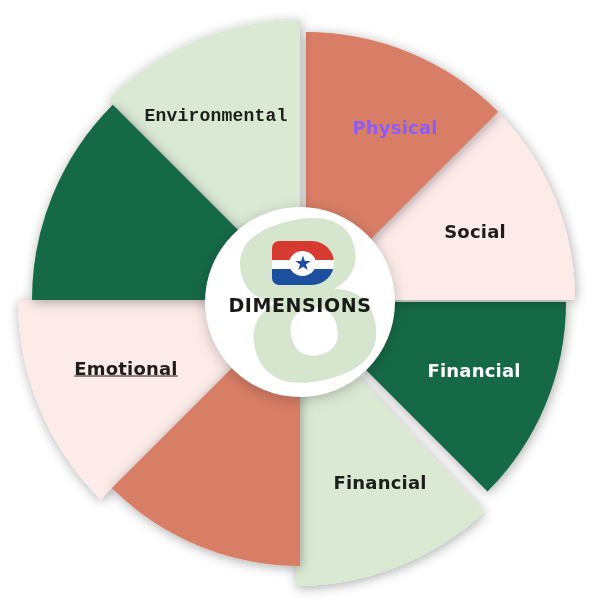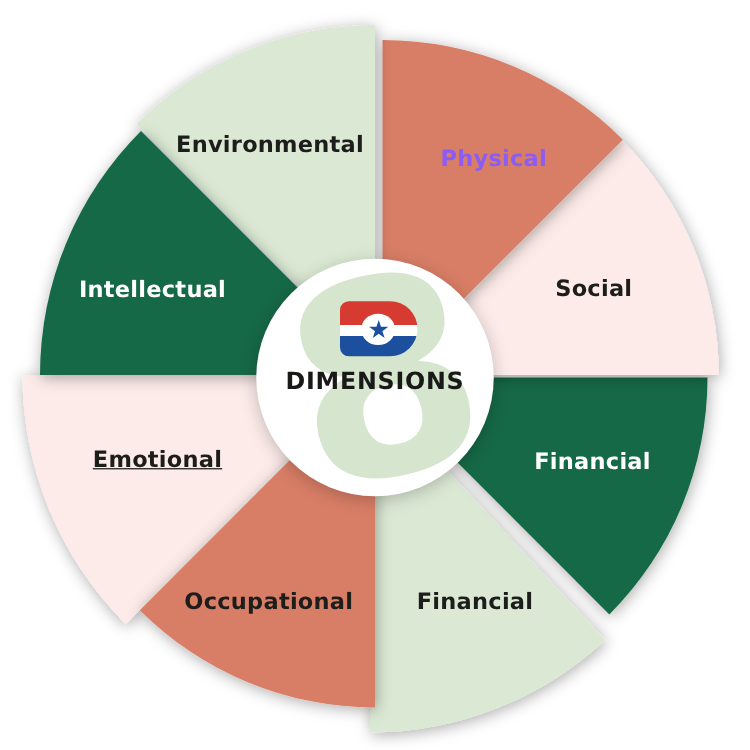--- a/index.html
+++ b/index.html
@@ -71,23 +71,21 @@
         <path d="M 308 300 L 32.0 300.0 A 276 276 0 0 1 112.8 104.8 Z" fill="#156947" filter="url(#segshadow)"></path>
       </g>
   </svg>
 
   <div class="labels" id="labels">
       <div class="seg-label" style="left: 380px; top: 482px; color: rgb(29, 29, 27);">Financial</div>
       <div class="seg-label" style="left: 126px; top: 368px; color: rgb(29, 29, 27); text-decoration: underline;">Emotional</div>
       <div class="seg-label" style="left: 474px; top: 370px; color: rgb(255, 255, 255); text-align: center;">Financial</div>
       <div class="seg-label" style="left: 475px; top: 231px; color: rgb(29, 29, 27); text-align: center;">Social</div>
       <div class="seg-label" style="left: 395px; top: 127px; color: #8b5cf6;">Physical</div>
-      <div class="seg-label" style="left: 216px; top: 116px; color: rgb(29, 29, 27);">Environmental</div>
-      <div class="seg-label" style="left: 215px; top: 482px; color: rgb(29, 29, 27);">Occupational</div>
-      <div class="seg-label" style="left: 122px; top: 232px; color: rgb(255, 255, 255);">Intellectual</div>
+      <div class="seg-label" style="left: 216px; top: 116px; color: rgb(29, 29, 27); font-family: Liberation Mono, monospace;">Environmental</div>
     </div>
 
   <div class="center-circle">
     <div class="numeral-eight">8</div>
     <div class="center-logo">
       <div class="logo-d"></div>
       <div class="logo-hole"></div>
       <div class="logo-star">★</div>
     </div>
     <div class="center-text">

